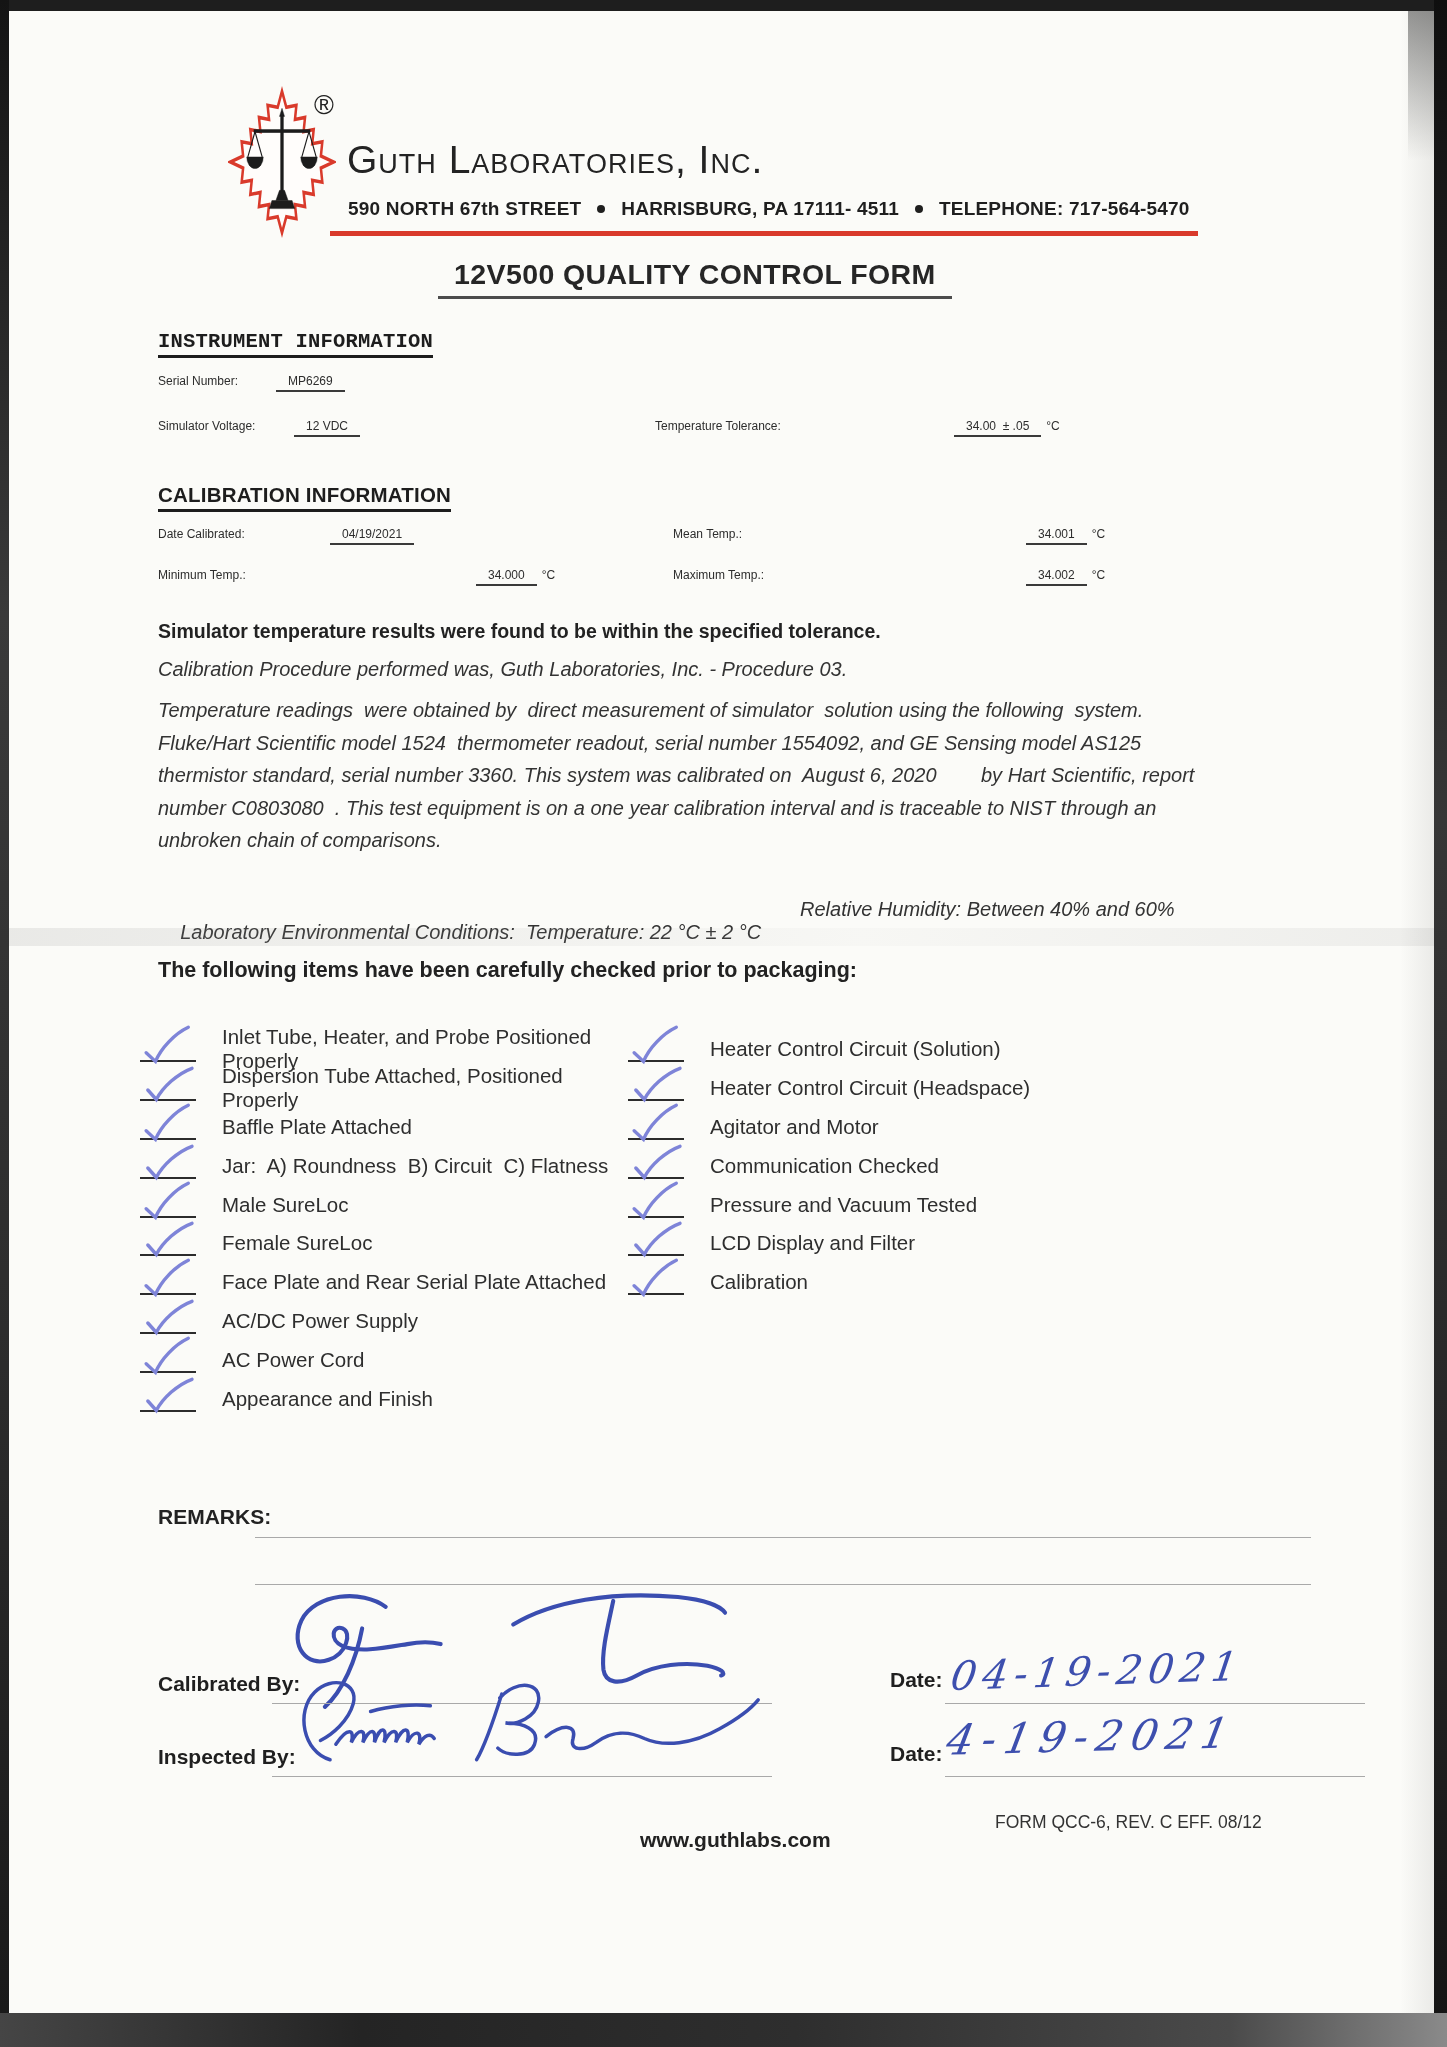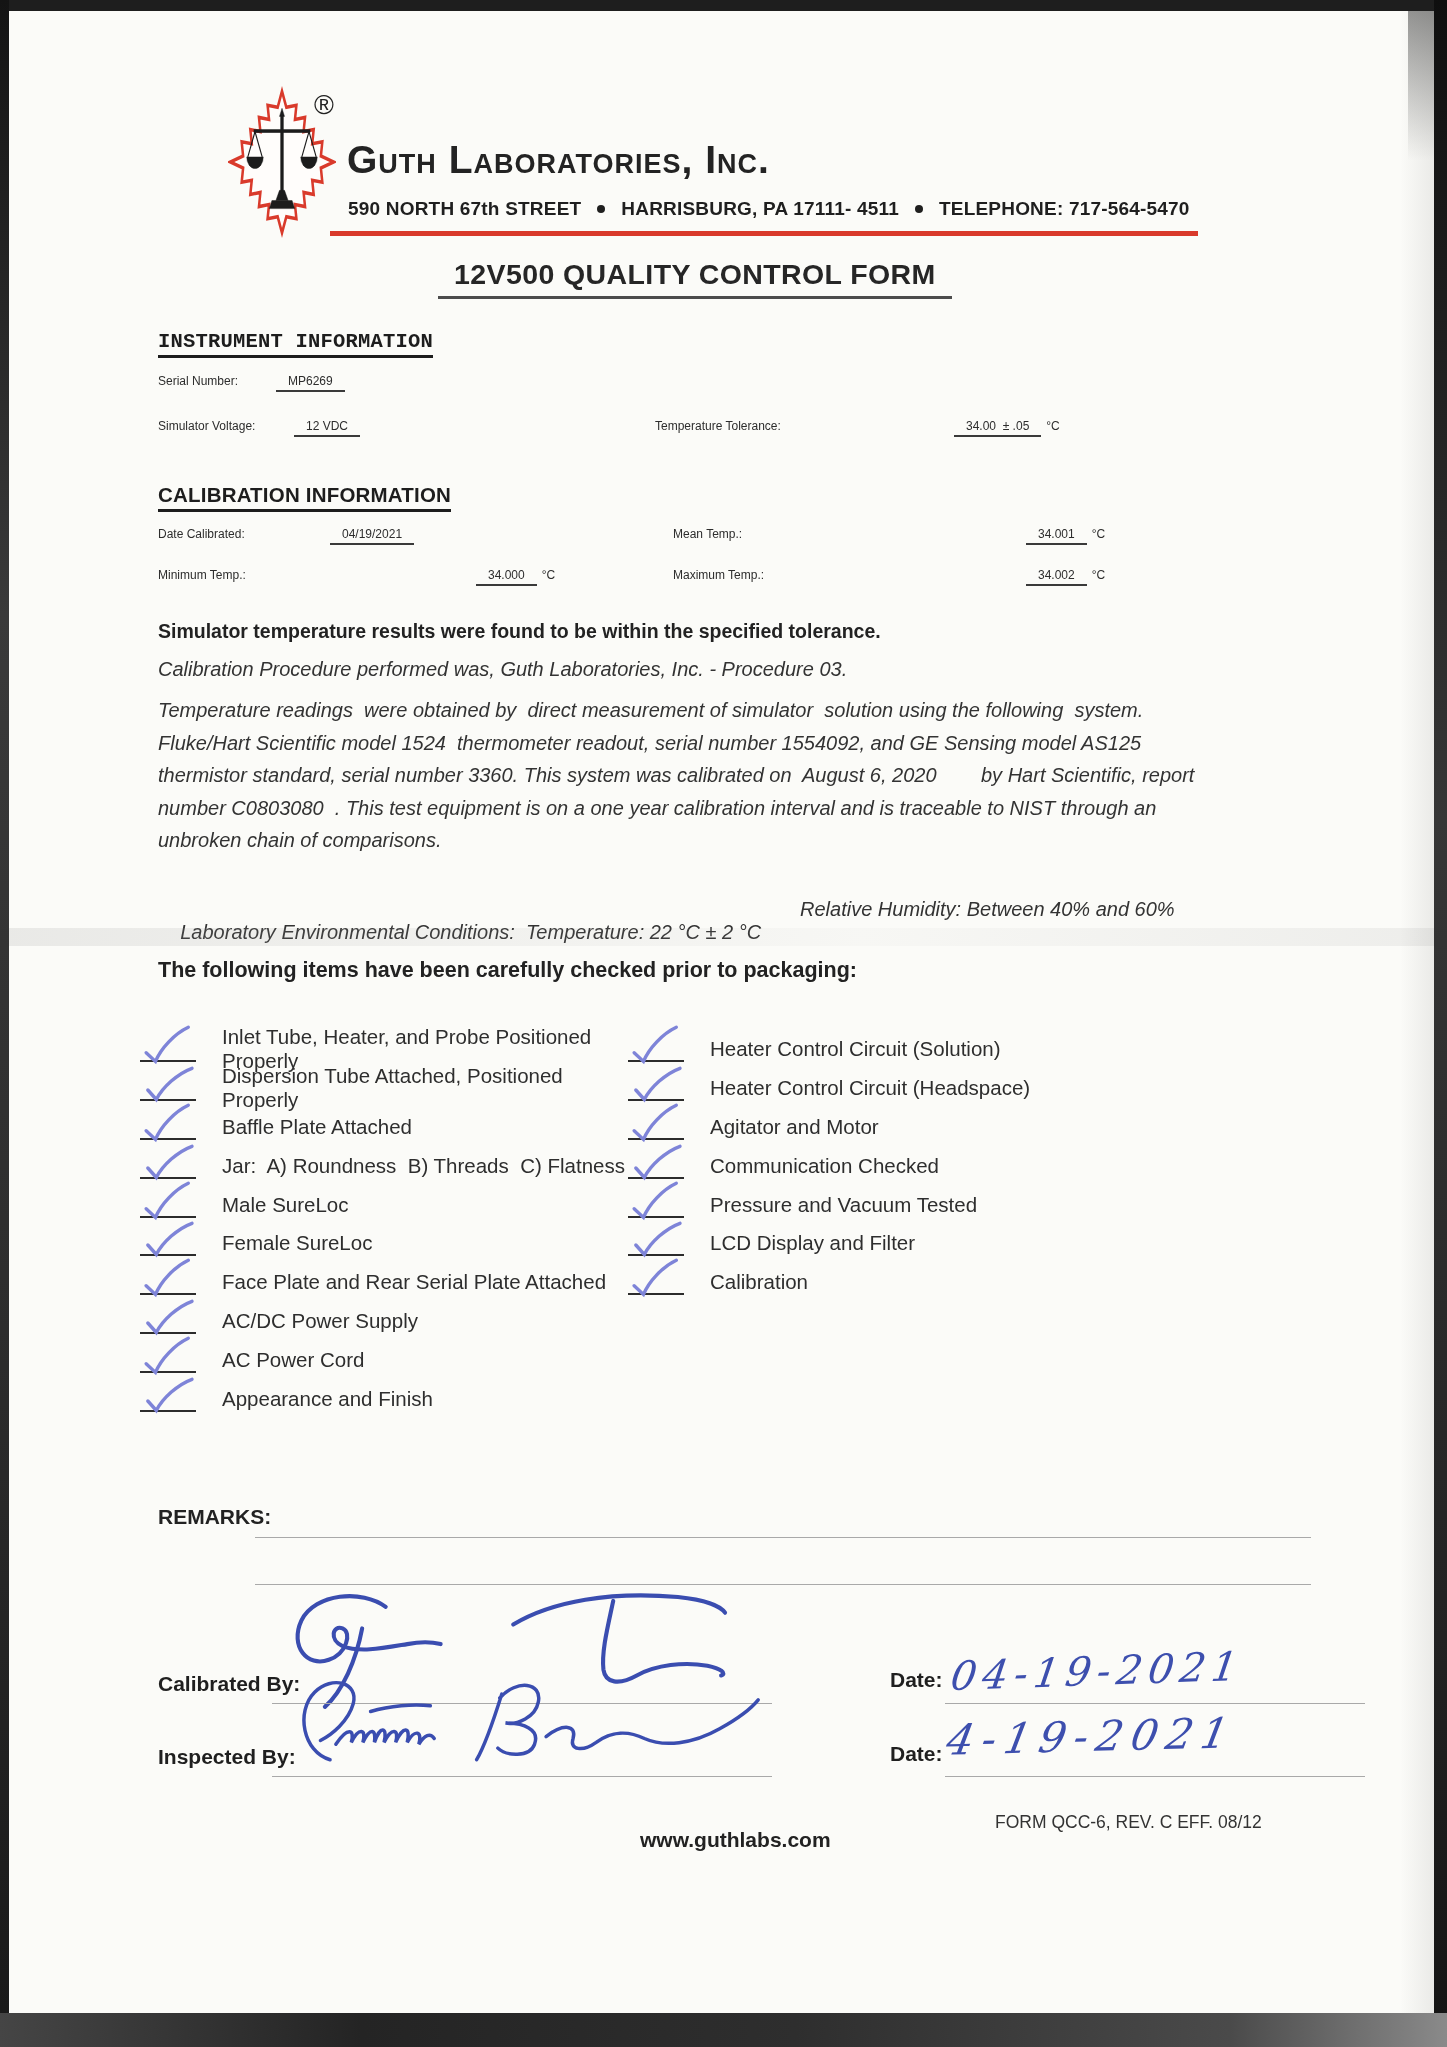--- a/index.html
+++ b/index.html
@@ -12,21 +12,21 @@
   .edge-left{top:0;left:0;bottom:0;width:9px;background:linear-gradient(180deg,#141414,#3a3a3a 30%,#2d2d2d 65%,#191919);}
   .edge-right{top:0;right:0;bottom:0;width:13px;background:linear-gradient(180deg,#0f0f0f,#363636 40%,#222 80%,#141414);}
   .edge-bottom{left:0;right:0;bottom:0;height:34px;background:linear-gradient(90deg,#454545,#242424 25%,#2e2e2e 55%,#4a4a4a 85%,#8a8a8a);}
   .corner-shade{top:11px;right:13px;width:26px;height:150px;background:linear-gradient(180deg,rgba(25,25,25,.45),rgba(25,25,25,0));}
   .scan-band{left:9px;right:13px;top:928px;height:18px;background:linear-gradient(90deg,rgba(140,140,140,.16),rgba(170,170,170,.05) 60%,rgba(140,140,140,.12));}
   .right-shade{top:0;right:13px;bottom:0;width:34px;background:linear-gradient(90deg,rgba(120,120,120,0),rgba(120,120,120,.13));}
 
   
   .logo{position:absolute;left:228px;top:86px;width:108px;height:152px;}
   .regmark{position:absolute;left:314px;top:90px;font-size:27px;color:#222;font-weight:400;}
-  .company{position:absolute;left:347px;top:138px;font-size:39px;font-weight:bold;font-variant:small-caps;letter-spacing:1px;color:#232323;white-space:nowrap;}
+  .company{position:absolute;left:347px;top:138px;font-size:39px;font-weight:normal;font-variant:small-caps;letter-spacing:1px;color:#232323;white-space:nowrap;}
   .addr{position:absolute;left:348px;top:198px;font-size:19px;font-weight:bold;color:#1f1f1f;display:flex;align-items:center;gap:16px;white-space:nowrap;letter-spacing:.2px;}
   .addr .dot{width:8px;height:8px;border-radius:50%;background:#1f1f1f;display:inline-block;}
   .red-rule{position:absolute;left:330px;top:231px;width:868px;height:5px;background:#d93a2b;}
 
   .form-title{position:absolute;left:438px;top:258px;font-size:28.5px;font-weight:bold;letter-spacing:.4px;color:#262626;border-bottom:3px solid #4c4c4c;padding:0 16px 5px 16px;white-space:nowrap;}
 
   .sec-heading{position:absolute;font-size:20.5px;font-weight:bold;color:#1d1d1d;border-bottom:3px solid #1d1d1d;padding-bottom:2px;letter-spacing:.2px;white-space:nowrap;}
   .row{position:absolute;left:158px;width:1230px;height:32px;font-size:12px;}
   .row .lbl{position:absolute;top:0;color:#2d2d2d;white-space:nowrap;}
   .val{display:inline-block;border-bottom:2px solid #3a3a3a;padding:0 12px 2px 12px;white-space:pre;color:#2d2d2d;}
@@ -177,21 +177,21 @@
           </svg>
         </span>
       <span class="chk-lbl">Baffle Plate Attached</span>
     </div>
     <div class="check-item">
       <span class="tickline">
           <svg viewBox="0 0 52 36">
             <path d="M5,22 C9,26 12,29 14,31 C20,18 34,4 48,-2"></path>
           </svg>
         </span>
-      <span class="chk-lbl">Jar:  A) Roundness  B) Threads  C) Flatness</span>
+      <span class="chk-lbl">Jar:  A) Roundness  B) Circuit  C) Flatness</span>
     </div>
     <div class="check-item">
       <span class="tickline">
           <svg viewBox="0 0 52 36">
             <path d="M5,22 C9,26 12,29 14,31 C20,18 34,4 48,-2"></path>
           </svg>
         </span>
       <span class="chk-lbl">Male SureLoc</span>
     </div>
     <div class="check-item">

